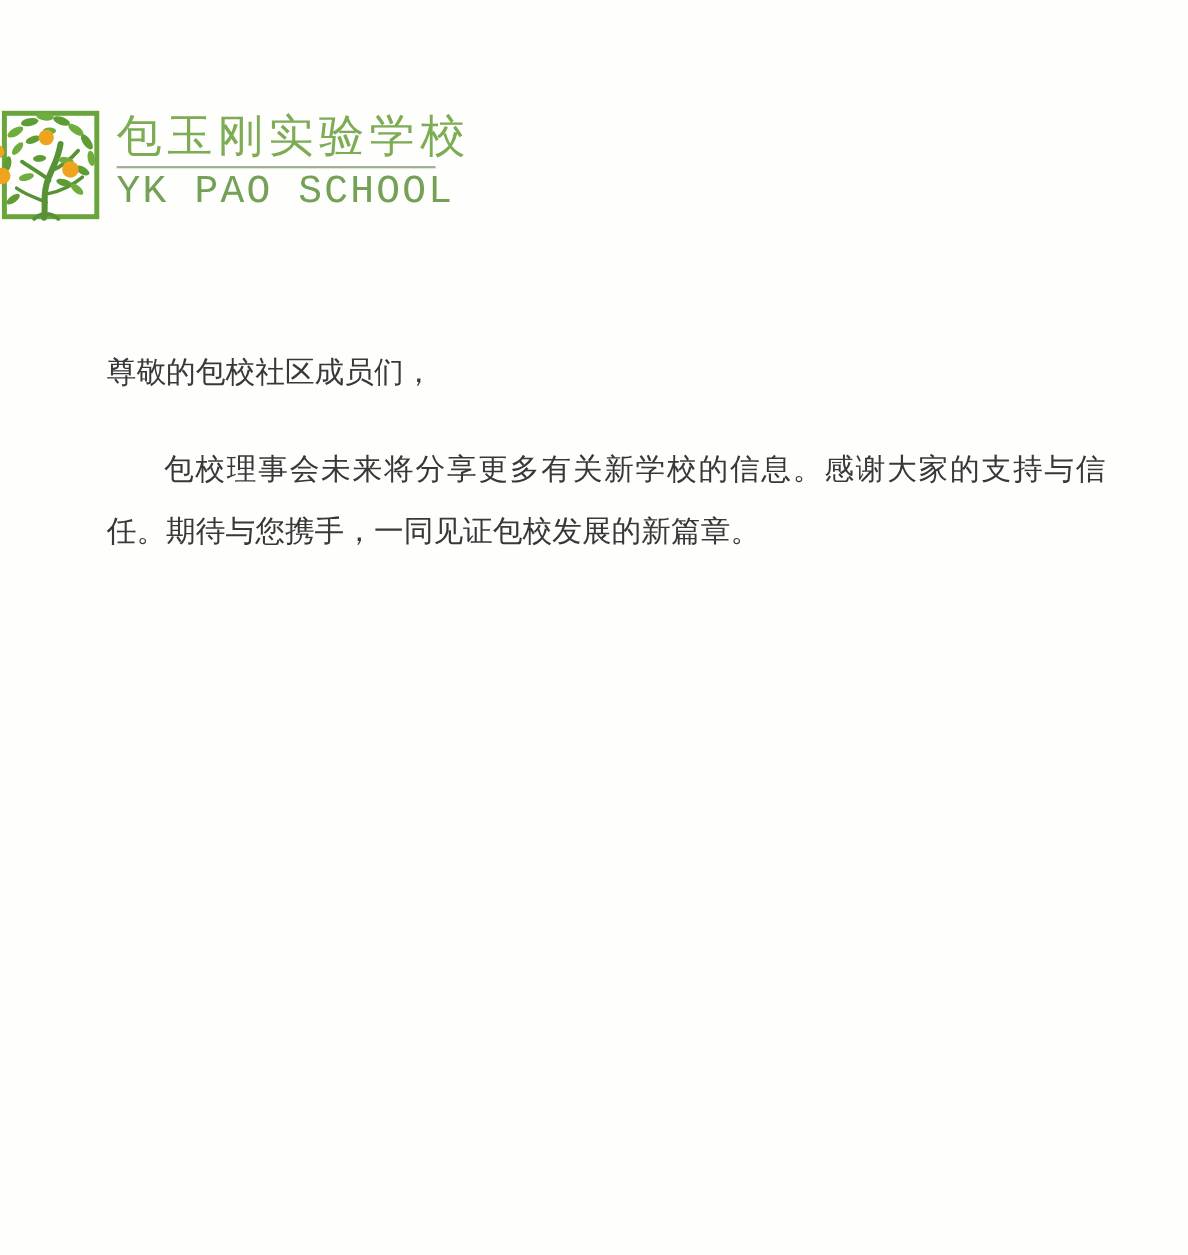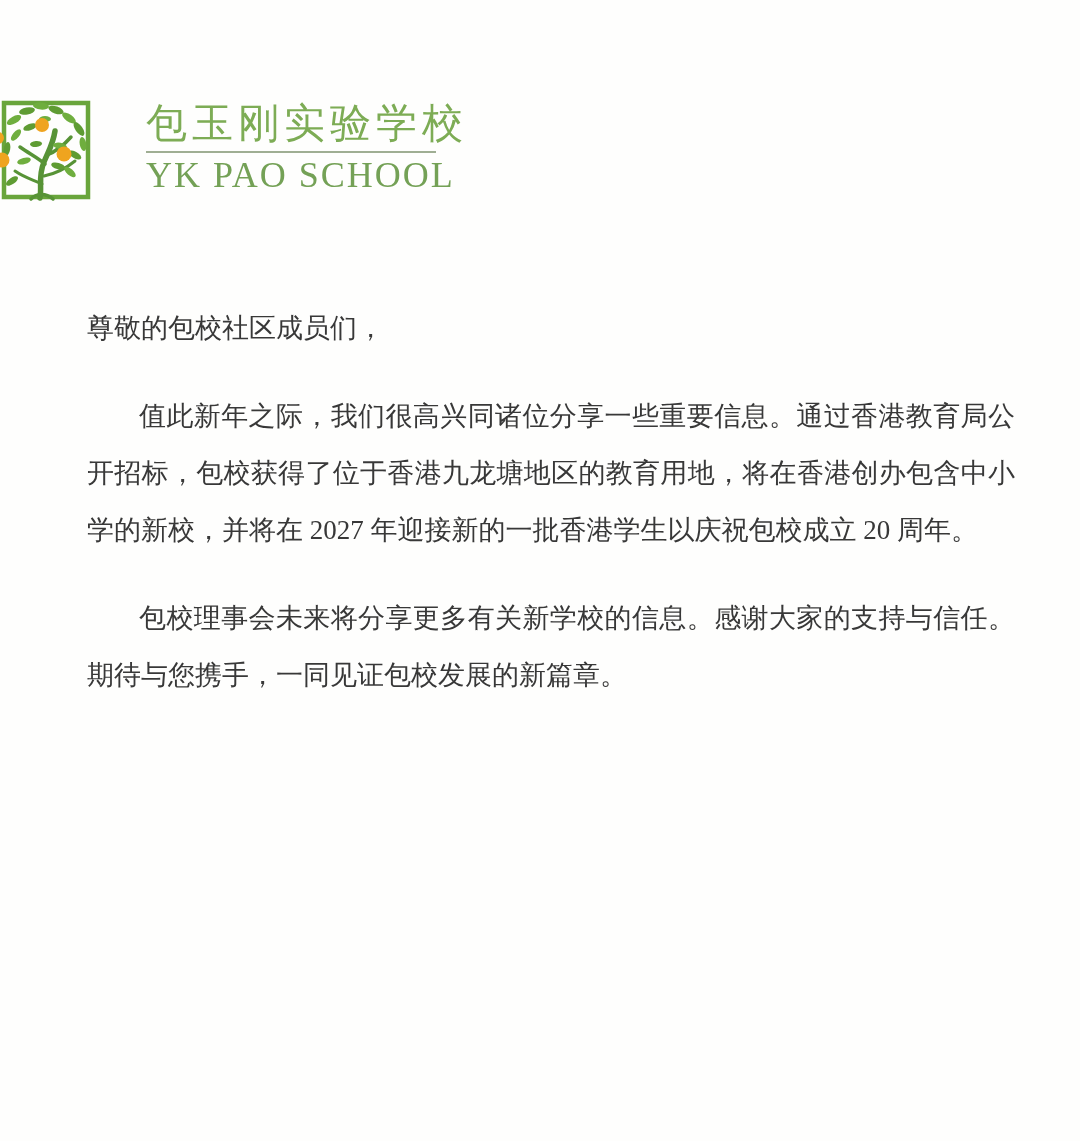--- a/index.html
+++ b/index.html
@@ -35,56 +35,55 @@
   .logo-mark svg { display: block; }
   .lg-frame { fill: none; stroke: var(--frame-green); stroke-width: 4.5px; }
   .lg-trunk { fill: none; stroke: var(--trunk-green); stroke-linecap: round; }
   .lg-leaf  { fill: var(--leaf-green); }
   .lg-leaf2 { fill: var(--leaf-green-dark); }
   .lg-fruit { fill: var(--fruit-orange); }
   .logo-text {
     position: absolute;
     top: 0; left: 106px;
     width: 300px;
-    margin-left: 40px;
   }
   .logo-cn {
     font-family: "Liberation Serif", serif;
     font-size: 41px;
     line-height: 50px;
     letter-spacing: 5px;
     color: var(--title-cn-green);
     white-space: nowrap;
     text-align: center;
   }
   .logo-divider {
     height: 0;
     border-top: 2px solid var(--divider-green);
     margin: 3px 0 2px 0;
     width: 290px;
   }
   .logo-en {
-    font-family: Liberation Serif, serif;
+    font-family: Liberation Mono, monospace;
     font-size: 36px;
     line-height: 40px;
     letter-spacing: 2px;
     color: var(--title-en-green);
     white-space: nowrap;
   }
   
   .letter {
     position: absolute;
     top: 298px; left: 85px; right: 63px;
     font-family: "Liberation Serif", serif;
     font-size: 27px;
     line-height: 57px;
     color: var(--body-text);
     text-align: justify;
   }
-  .letter p { margin: 2px; }
+  .letter p { margin: 12px; }
   .letter p + p { margin-top: 31px; }
   .letter p.indent { text-indent: 52px; }
 </style>
 </head>
 <body>
 
 <div class="logo-block">
   <div class="logo-mark">
     <svg viewBox="0 0 100 106" width="100" height="106" aria-hidden="true">
 
@@ -124,16 +123,15 @@
   </div>
   <div class="logo-text">
     <div class="logo-cn">包玉刚实验学校</div>
     <div class="logo-divider"></div>
     <div class="logo-en">YK PAO SCHOOL</div>
   </div>
 </div>
 
 <div class="letter">
   <p>尊敬的包校社区成员们，</p>
-  <p class="indent">值此新年之际，我们很高兴同诸位分享一些重要信息。通过香港教育局公开招标，包校获得了位于香港九龙塘地区的教育用地，将在香港创办包含中小学的新校，并将在 2027 年迎接新的一批香港学生以庆祝包校成立 20 周年。</p>
   <p class="indent">包校理事会未来将分享更多有关新学校的信息。感谢大家的支持与信任。期待与您携手，一同见证包校发展的新篇章。</p>
 
 </div>
 
 </body></html>

